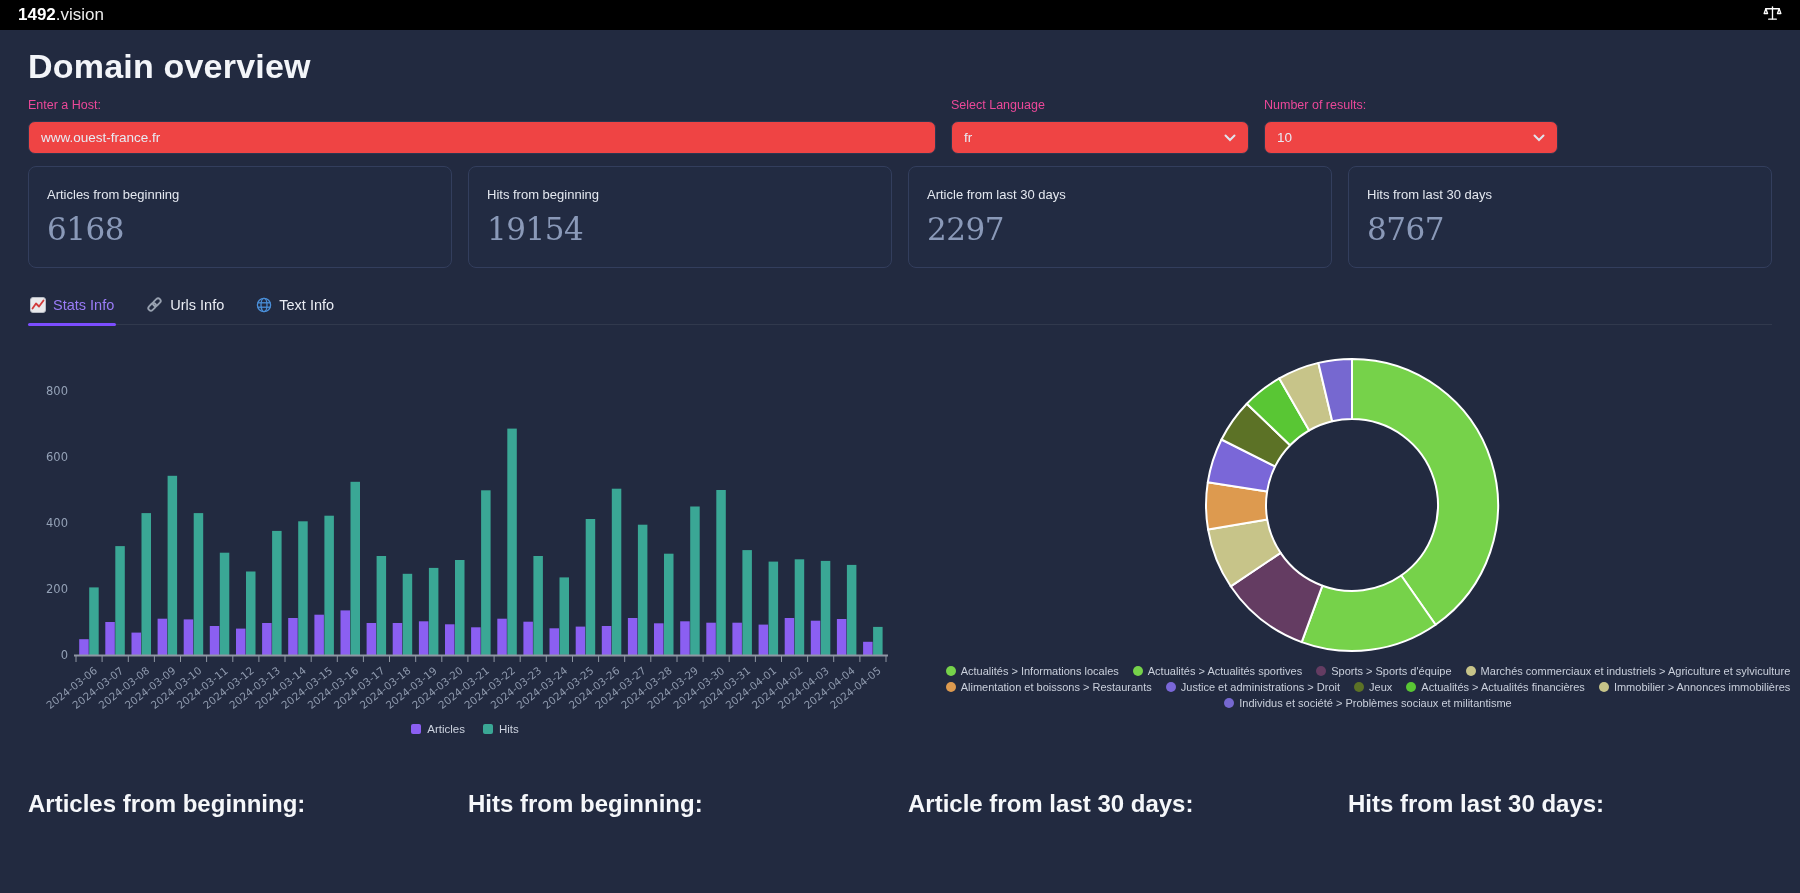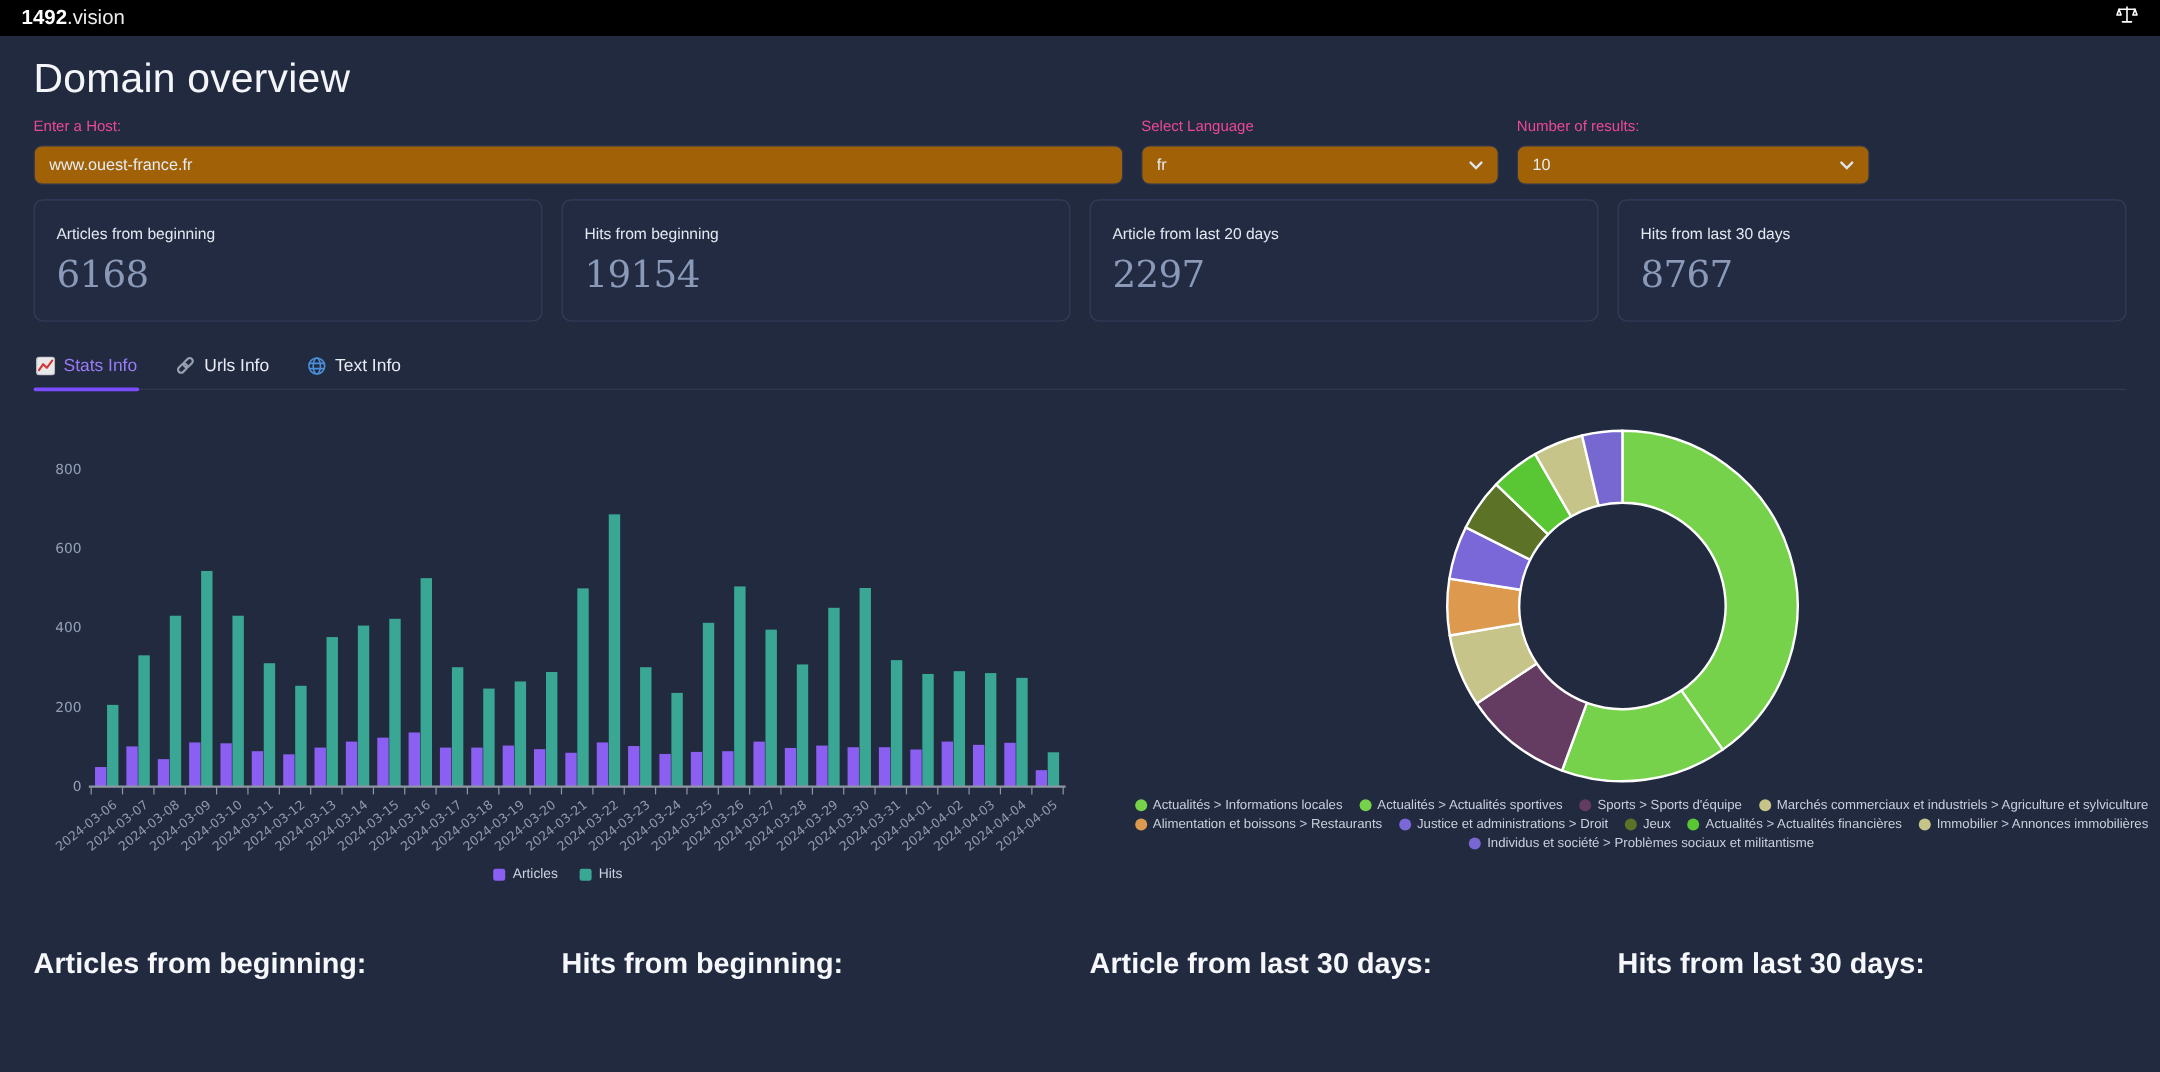--- a/index.html
+++ b/index.html
@@ -7,24 +7,24 @@
     width:1800px;height:893px;overflow:hidden;position:relative;
     background:#222a40;color:#e9ecf3;
     font-family:"Liberation Sans",sans-serif;
   }
   .topbar{height:30px;background:#000000;display:flex;align-items:center;
     justify-content:space-between;padding:0 18px;}
   .brand{color:#fff;font-size:17px;line-height:30px}
   .brand b{font-weight:700}
   .brand span{font-weight:400;opacity:.93}
   .content{padding:0 28px;}
-  h1{color:#f3f5f9;font-size:34px;font-weight:400;margin:17px 0 12px;letter-spacing:.2px}
+  h1{color:#f3f5f9;font-size:34px;font-weight:700;margin:17px 0 12px;letter-spacing:.2px}
   .formrow{display:flex;gap:15px;margin-top:4px}
   .fld label{display:block;font-size:12.5px;color:#ec4899;margin-bottom:9px}
-  .inp,.sel{height:33px;background:#a16207;border:1px solid #2c3650;border-radius:7px;
+  .inp,.sel{height:33px;background:#ef4444;border:1px solid #2c3650;border-radius:7px;
     color:#e7ebf3;font-size:13.5px;box-sizing:border-box;padding:0 12px;width:100%}
   .inp{outline:none;font-family:"Liberation Sans",sans-serif}
   .sel{display:flex;align-items:center;justify-content:space-between;cursor:pointer}
   .f-host{width:908px}.f-lang{width:298px}.f-res{width:294px}
   .cards{display:grid;grid-template-columns:repeat(4,1fr);gap:16px;margin-top:12px}
   .card{border:1px solid #333e5d;border-radius:8px;background:#222b42;height:102px;
     box-sizing:border-box;padding:20px 18px}
   .card .lbl{font-size:13px;color:#e4e8f0}
   .card .val{font-family:"DejaVu Serif",serif;font-size:31px;color:#8a99b8;margin-top:9px;letter-spacing:-.5px}
   .tabs{display:flex;gap:28px;margin-top:24px;border-bottom:1px solid rgba(255,255,255,.07)}
@@ -98,21 +98,21 @@
   <div class="cards">
     <div class="card">
       <div class="lbl">Articles from beginning</div>
       <div class="val">6168</div>
     </div>
     <div class="card">
       <div class="lbl">Hits from beginning</div>
       <div class="val">19154</div>
     </div>
     <div class="card">
-      <div class="lbl">Article from last 20 days</div>
+      <div class="lbl">Article from last 30 days</div>
       <div class="val">2297</div>
     </div>
     <div class="card">
       <div class="lbl">Hits from last 30 days</div>
       <div class="val">8767</div>
     </div>
   </div>
 
   <div class="tabs">
     <div class="tab active">

